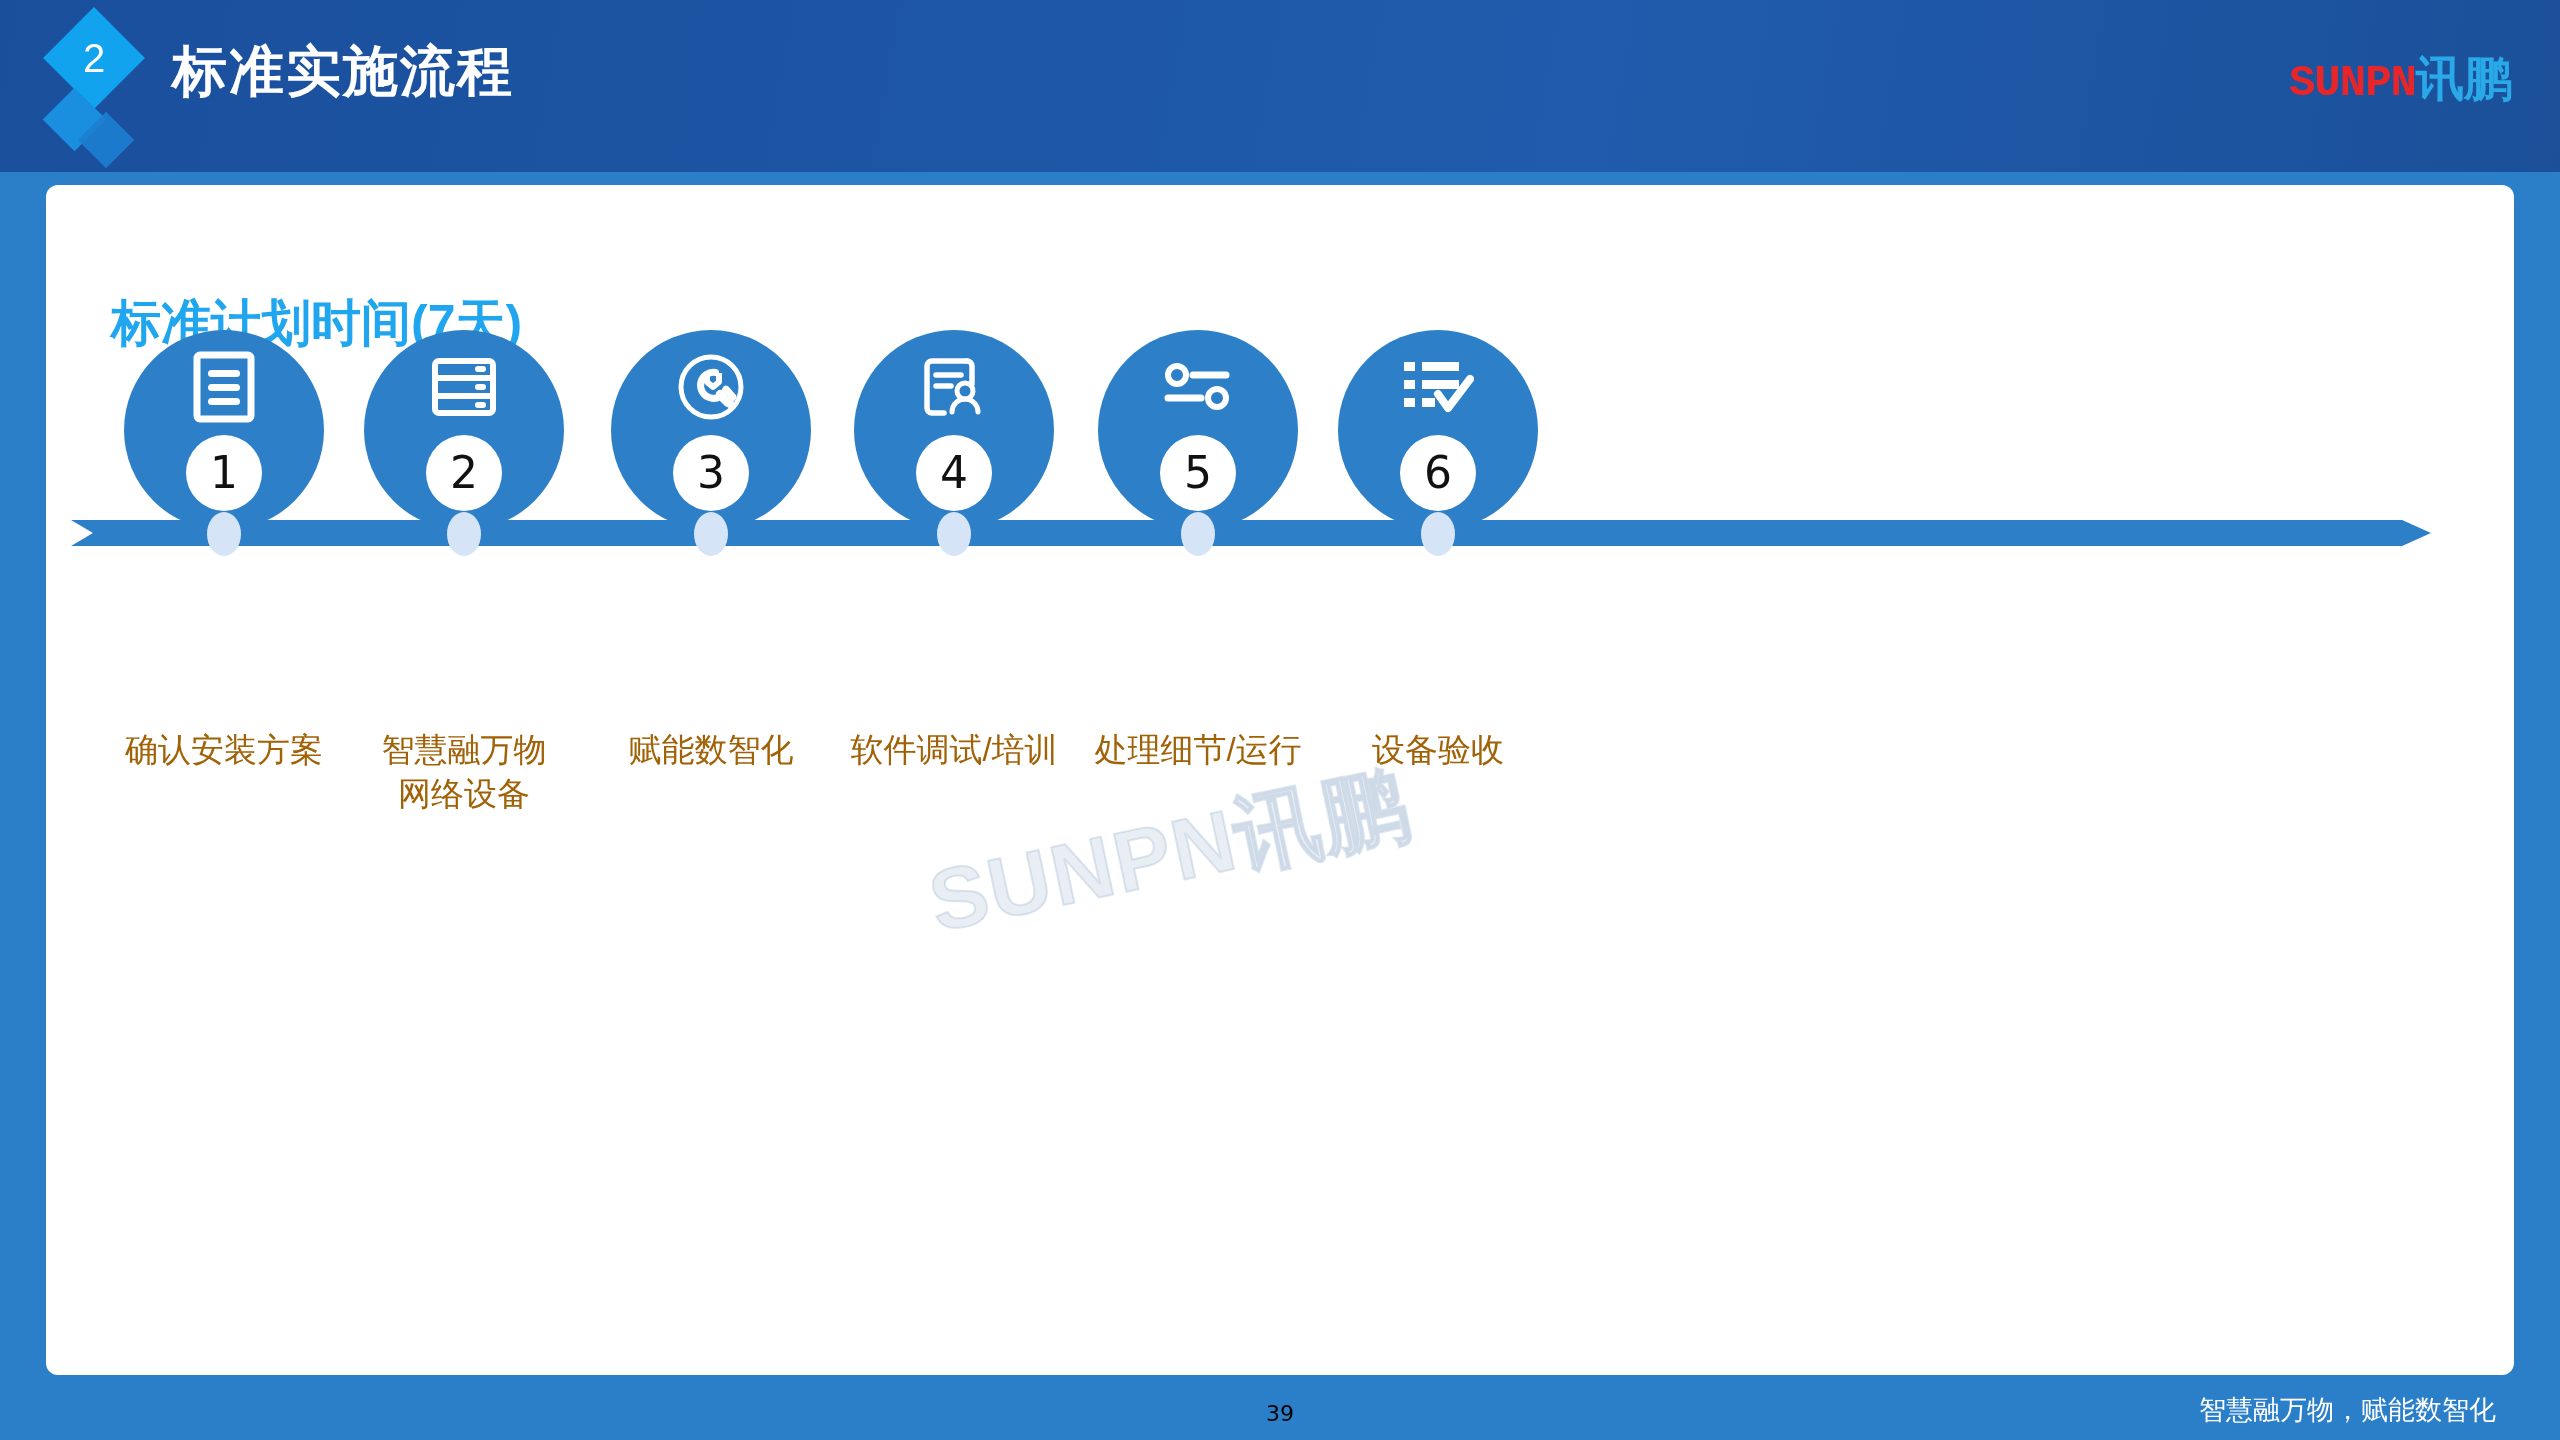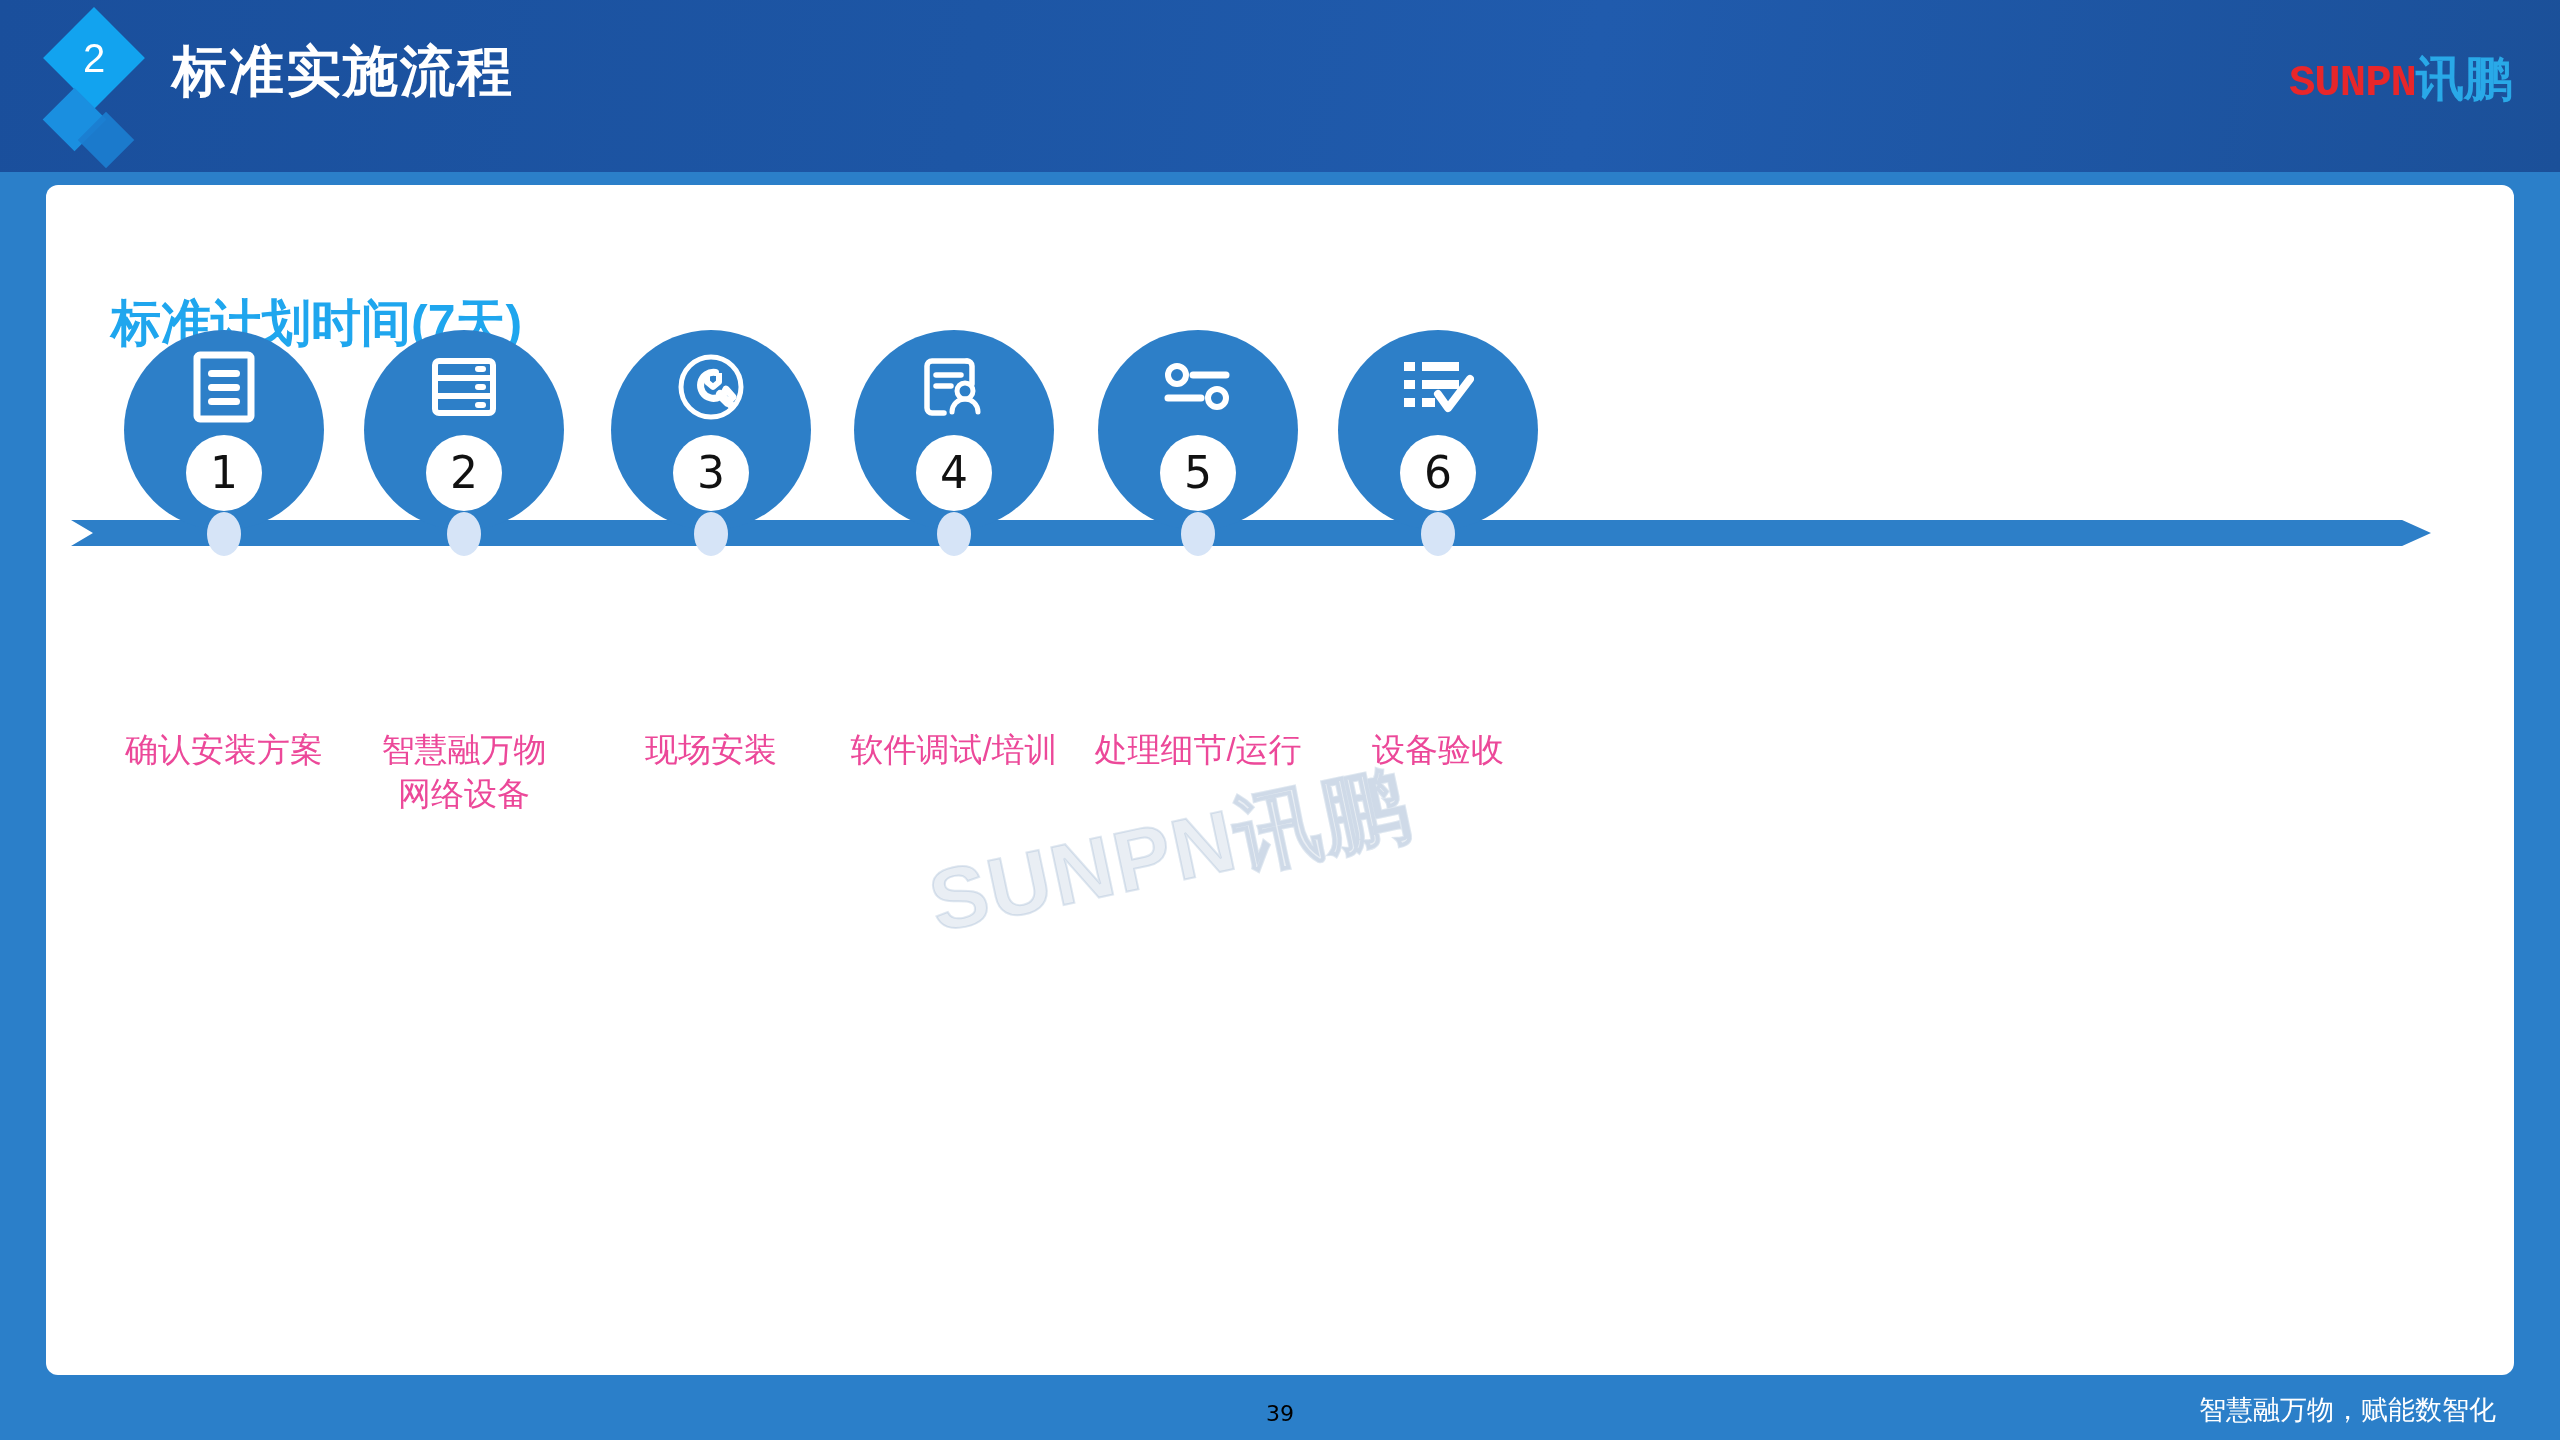--- a/index.html
+++ b/index.html
@@ -100,21 +100,21 @@
     font-family:"DejaVu Sans",sans-serif;
   }
 
   .dot {
     position:absolute; width:34px; height:44px; border-radius:50%;
     background:#d6e4f7; z-index:5;
   }
 
   .caption {
     position:absolute; top:398px; width:320px; left:-40px;
-    text-align:center; color:#ec4899; font-size:33px; line-height:1.32;
+    text-align:center; color:#a16207; font-size:33px; line-height:1.32;
     white-space:pre-line;
   }
 
   
   .footer-page {
     position:absolute; left:0; bottom:14px; width:2560px;
     text-align:center; color:#000000; font-size:22px;
     font-family:"DejaVu Sans",sans-serif;
   }
   .footer-tag {
@@ -198,21 +198,21 @@
         <div class="glyph">
           <svg width="70" height="70" viewBox="0 0 70 70" xmlns="http://www.w3.org/2000/svg">
             <circle cx="35" cy="35" r="30" fill="none" stroke="#ffffff" stroke-width="5"></circle>
             <path d="M39.5,20.5 a13,13 0 1 0 10.5,16.5 L57,45 l-6,6 -7.5,-7.5" fill="none" stroke="#ffffff" stroke-width="7" stroke-linecap="round" stroke-linejoin="round"></path>
             <path d="M31,21 l0,9 l6,5 l6,-5 l0,-9" fill="none" stroke="#ffffff" stroke-width="6" stroke-linejoin="round"></path>
             <path d="M44,42 L56,54" stroke="#ffffff" stroke-width="8" stroke-linecap="round"></path>
           </svg>
         </div>
         <div class="numcircle">3</div>
       </div>
-      <div class="caption">现场安装</div>
+      <div class="caption">赋能数智化</div>
     </div>
     <div class="dot" style="left:648px;top:327px;"></div>
 
     <div class="node" style="left:788px;top:145px;">
       <div class="pin">
         <div class="tail"></div>
         <div class="head"></div>
         <div class="glyph">
           <svg width="70" height="70" viewBox="0 0 70 70" xmlns="http://www.w3.org/2000/svg">
             <path d="M48,9 H13 a5,5 0 0 0 -5,5 v42 a5,5 0 0 0 5,5 h12" fill="none" stroke="#ffffff" stroke-width="5.5" stroke-linecap="round"></path>

